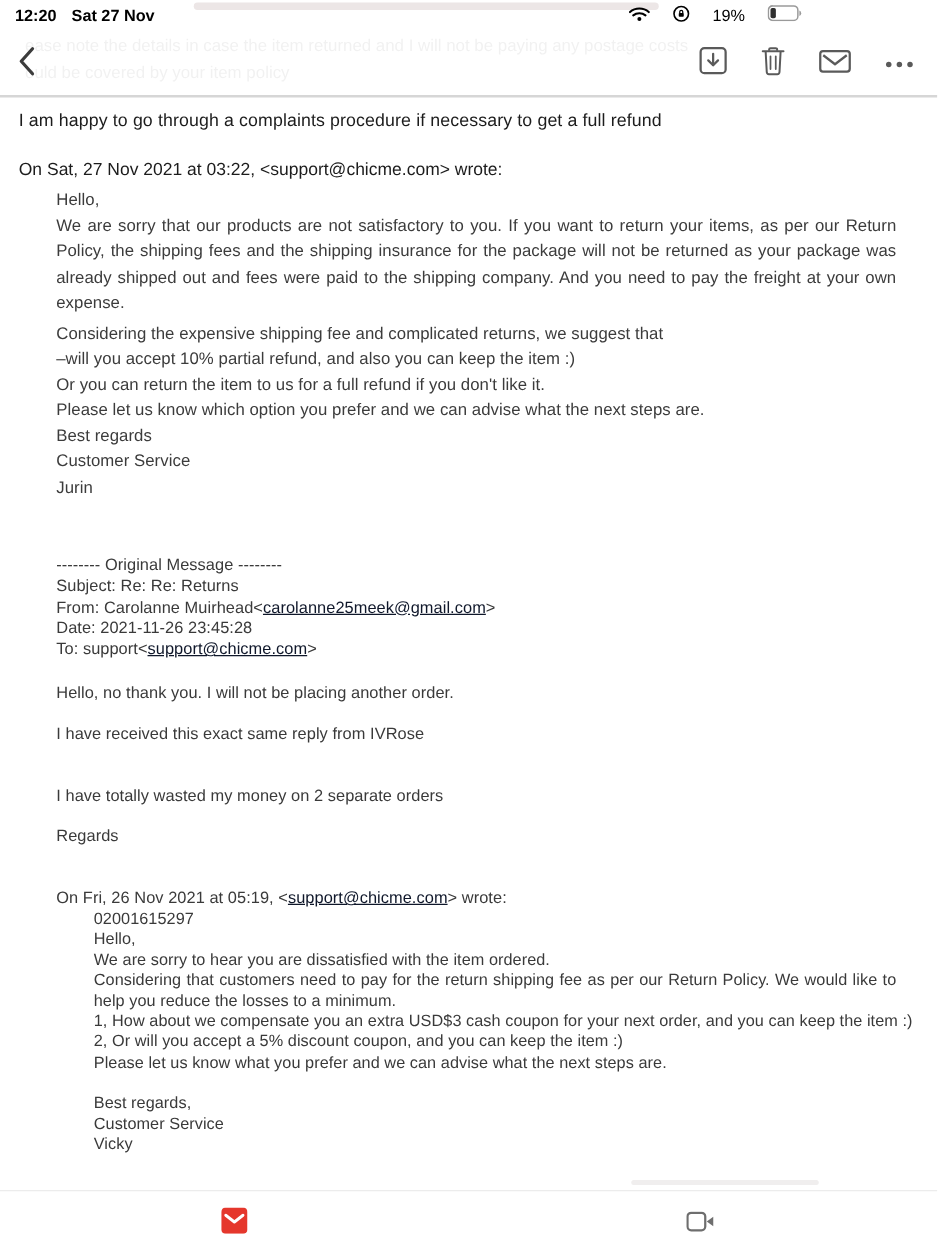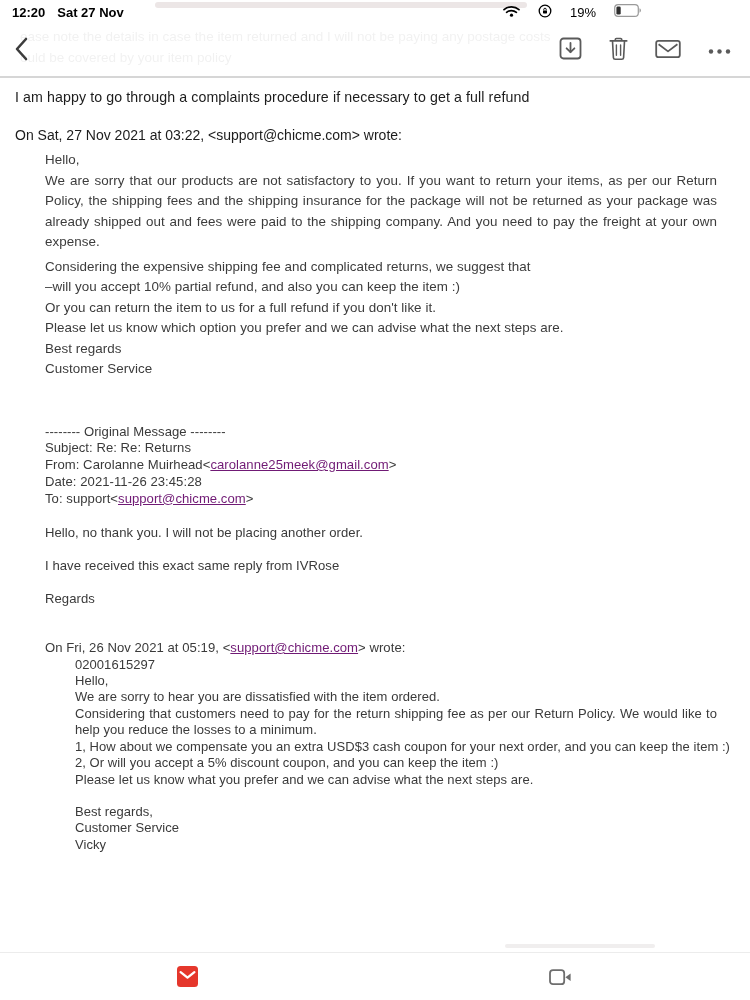--- a/index.html
+++ b/index.html
@@ -47,21 +47,21 @@
   .bq1 .para{ text-align:justify; }
   .mt4{ margin-top:4px; }
   .sect2{ font-size:13.1px; line-height:16.8px; color:#3a3a3a; }
   .orig{ margin-top:44px; }
   .gap1{ margin-top:16px; }
   .gap1b{ margin-top:18px; }
   .gap2{ margin-top:33px; }
   .wrote2{ margin-top:32px; white-space:nowrap; }
   .bq2{ margin-left:30px; font-size:13px; line-height:16.4px; }
   .bq2 .para{ text-align:justify; }
-  a.lnk{ color:#701a75; text-decoration:underline; cursor:pointer; }
+  a.lnk{ color:#0f172a; text-decoration:underline; cursor:pointer; }
   
   .dock{
     position:absolute; left:0; bottom:0; width:750px; height:48px; z-index:3;
     background:#fff; border-top:1px solid #ececec;
   }
   .dock .gmail{ position:absolute; left:177px; top:13px; }
   .dock .video{ position:absolute; left:549px; top:16px; }
 </style>
 </head>
 <body>
@@ -160,32 +160,34 @@
 
     <div class="bq1">
       <p class="nw">Hello,</p>
       <p class="para">We are sorry that our products are not satisfactory to you. If you want to return your items, as per our Return Policy, the shipping fees and the shipping insurance for the package will not be returned as your package was already shipped out and fees were paid to the shipping company. And you need to pay the freight at your own expense.</p>
       <p class="nw mt4">Considering the expensive shipping fee and complicated returns, we suggest that</p>
       <p class="nw">–will you accept 10% partial refund, and also you can keep the item :)</p>
       <p class="nw">Or you can return the item to us for a full refund if you don't like it.</p>
       <p class="nw">Please let us know which option you prefer and we can advise what the next steps are.</p>
       <p class="nw">Best regards</p>
       <p class="nw">Customer Service</p>
+      <p class="nw">Jurin</p>
 
       <div class="sect2">
         <div class="orig">
           <p class="nw">-------- Original Message --------</p>
           <p class="nw">Subject: Re: Re: Returns</p>
           <p class="nw"><span>From: Carolanne Muirhead&lt;</span><a class="lnk">carolanne25meek@gmail.com</a><span>&gt;</span></p>
           <p class="nw">Date: 2021-11-26 23:45:28</p>
           <p class="nw"><span>To: support&lt;</span><a class="lnk">support@chicme.com</a><span>&gt;</span></p>
         </div>
 
         <p class="nw gap1b">Hello, no thank you. I will not be placing another order.</p>
         <p class="nw gap1">I have received this exact same reply from IVRose</p>
+        <p class="nw gap2">I have totally wasted my money on 2 separate orders</p>
         <p class="nw gap1">Regards</p>
 
         <p class="wrote2"><span>On Fri, 26 Nov 2021 at 05:19, &lt;</span><a class="lnk">support@chicme.com</a><span>&gt; wrote:</span></p>
 
         <div class="bq2">
           <p class="nw">02001615297</p>
           <p class="nw">Hello,</p>
           <p class="nw">We are sorry to hear you are dissatisfied with the item ordered.</p>
           <p class="para">Considering that customers need to pay for the return shipping fee as per our Return Policy. We would like to help you reduce the losses to a minimum.</p>
           <p class="nw">1, How about we compensate you an extra USD$3 cash coupon for your next order, and you can keep the item :)</p>

